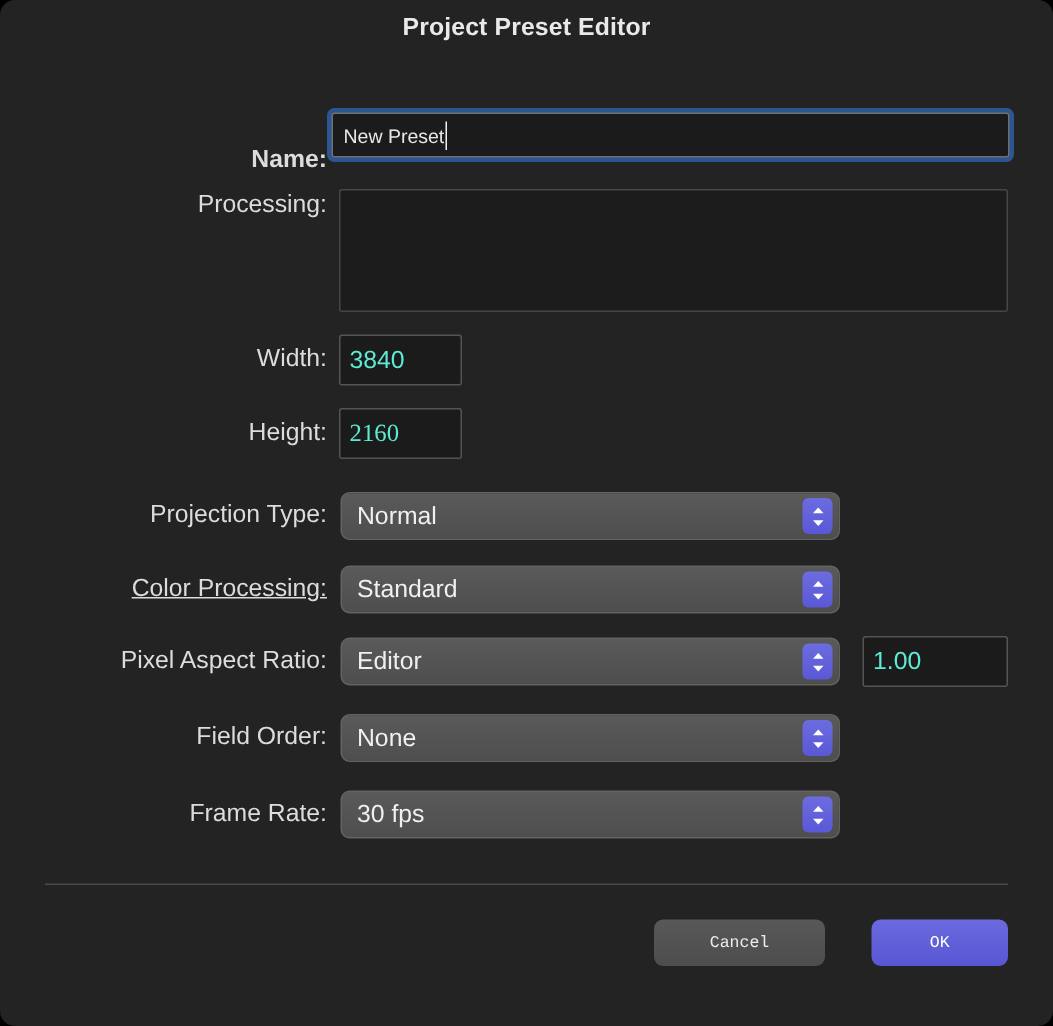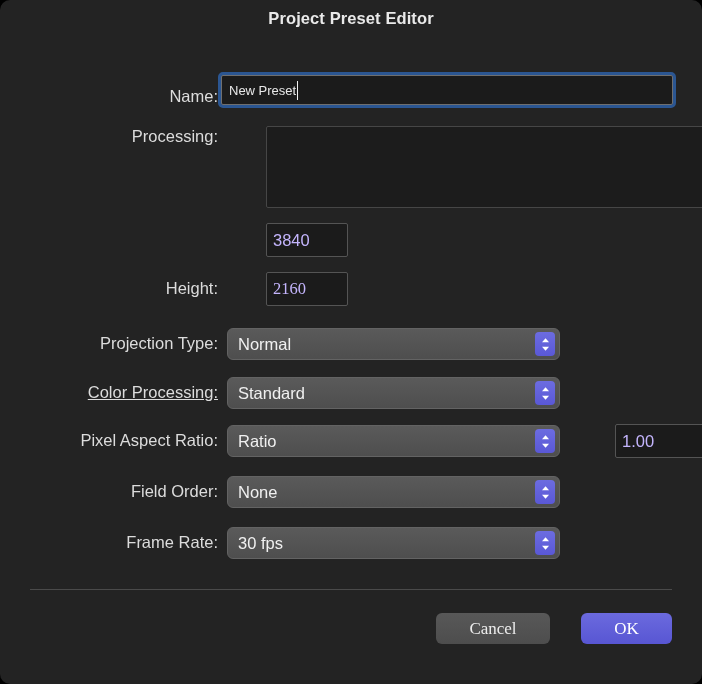--- a/index.html
+++ b/index.html
@@ -49,28 +49,27 @@
     white-space: nowrap;
   }
 
   
   .textfield {
     position: absolute;
     box-sizing: border-box;
     background: #1b1b1b;
     border: 1px solid #545454;
     border-radius: 2px;
-    color: #c4b5fd;
+    color: #5eead4;
     font-family: "Liberation Sans", sans-serif;
     font-size: 16.5px;
     padding: 16px 6px;
     display: flex;
     align-items: center;
     outline: none;
-    margin-left: 40px;
   }
 
   
   #name-field-wrap {
     position: absolute;
     left: 218px;
     top: 72px;
     width: 458px;
     height: 36px;
     box-sizing: border-box;
@@ -164,26 +163,26 @@
     top: 589px;
     width: 642px;
     height: 1px;
     background: #4a4a4a;
   }
   .footer-btn {
     position: absolute;
     box-sizing: border-box;
     height: 31px;
     border-radius: 6px;
-    font-size: 17px;
+    font-size: 11px;
     display: flex;
     align-items: center;
     justify-content: center;
     border: none;
-    font-family: Liberation Serif, serif;
+    font-family: Liberation Mono, monospace;
     cursor: default;
   }
   #cancel-button {
     left: 436px;
     top: 613px;
     width: 114px;
     background: linear-gradient(180deg, #585858 0%, #4d4d4d 100%);
     color: #ededed;
   }
   #ok-button {
@@ -194,33 +193,34 @@
     color: #ffffff;
   }
 </style>
 </head>
 <body>
 
 <div id="dialog">
 
   <div id="title">Project Preset Editor</div>
 
-  <div class="label" style="top:87px;">Name:</div>
+  <div class="label" style="top:97px;font-weight:bold;">Name:</div>
   <div id="name-field-wrap">
     <div id="name-field">
       <span>New Preset</span>
         <span id="caret"></span>
     </div>
   </div>
 
   <div class="label" style="top:127px;">Processing:</div>
   <div id="description-field" class="textfield" style="position:absolute;align-items:flex-start;padding-top:3px;">
     <span></span>
   </div>
 
+  <div class="label" style="top:230px;">Width:</div>
   <div id="width-field" class="textfield">
     <span>3840</span>
   </div>
 
   <div class="label" style="top:279px;">Height:</div>
   <div id="height-field" class="textfield">
     <span>2160</span>
   </div>
 
   <div class="label" style="top:334px;">Projection Type:</div>
@@ -240,21 +240,21 @@
     <span class="chev-badge">
       <svg width="13" height="17" viewBox="0 0 13 17">
         <path d="M6.5 2.3 L10 6.2 L3 6.2 Z" fill="#ffffff"></path>
         <path d="M6.5 14.7 L10 10.8 L3 10.8 Z" fill="#ffffff"></path>
       </svg>
     </span>
   </div>
 
   <div class="label" style="top:431px;">Pixel Aspect Ratio:</div>
   <div id="par-popup" class="popup">
-    <span class="popup-text">Ratio</span>
+    <span class="popup-text">Editor</span>
     <span class="chev-badge">
       <svg width="13" height="17" viewBox="0 0 13 17">
         <path d="M6.5 2.3 L10 6.2 L3 6.2 Z" fill="#ffffff"></path>
         <path d="M6.5 14.7 L10 10.8 L3 10.8 Z" fill="#ffffff"></path>
       </svg>
     </span>
   </div>
   <div id="par-value-field" class="textfield">
     <span>1.00</span>
   </div>

